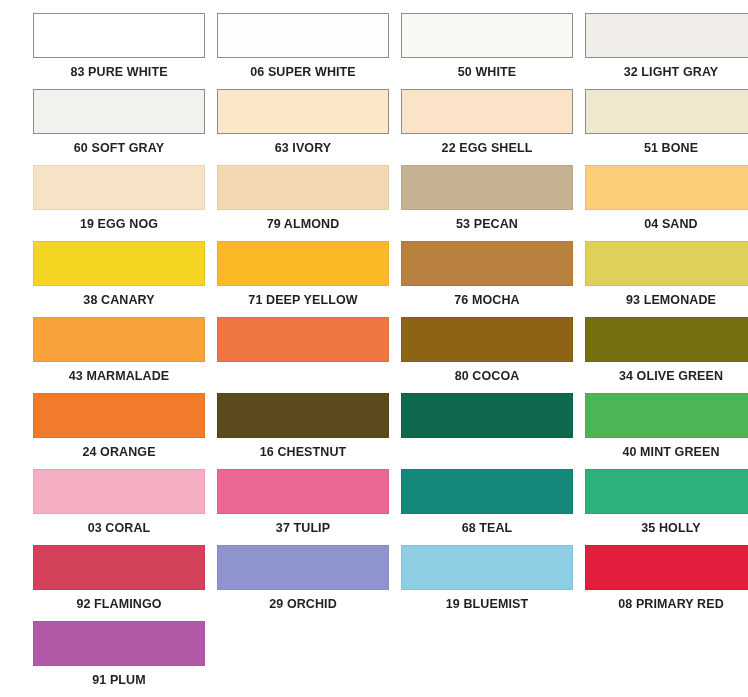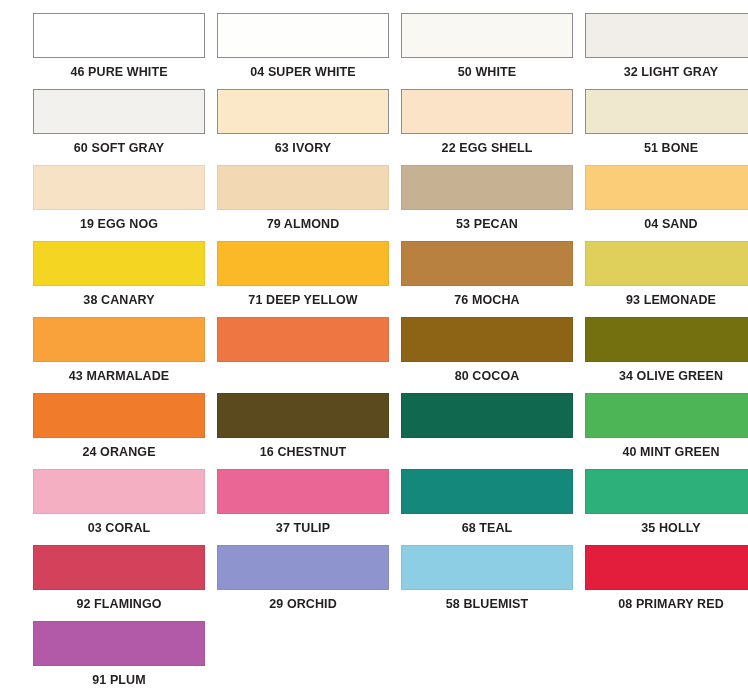--- a/index.html
+++ b/index.html
@@ -61,25 +61,25 @@
     white-space: nowrap;
   }
 </style>
 </head>
 <body>
 
 <div id="swatch-sheet">
   <div class="swatch-grid">
       <div class="swatch-cell">
         <div class="swatch-chip" style="background: rgb(255, 255, 255);"></div>
-        <span class="swatch-label">46 PURE WHITE</span>
+        <span class="swatch-label">83 PURE WHITE</span>
       </div>
       <div class="swatch-cell">
         <div class="swatch-chip" style="background: rgb(254, 254, 252);"></div>
-        <span class="swatch-label">04 SUPER WHITE</span>
+        <span class="swatch-label">06 SUPER WHITE</span>
       </div>
       <div class="swatch-cell">
         <div class="swatch-chip" style="background: rgb(250, 248, 242);"></div>
         <span class="swatch-label">50 WHITE</span>
       </div>
       <div class="swatch-cell">
         <div class="swatch-chip" style="background: rgb(241, 238, 233);"></div>
         <span class="swatch-label">32 LIGHT GRAY</span>
       </div>
       <div class="swatch-cell">
@@ -179,21 +179,21 @@
       <div class="swatch-cell">
         <div class="swatch-chip noborder" style="background: rgb(212, 65, 91);"></div>
         <span class="swatch-label">92 FLAMINGO</span>
       </div>
       <div class="swatch-cell">
         <div class="swatch-chip noborder" style="background: rgb(142, 149, 206);"></div>
         <span class="swatch-label">29 ORCHID</span>
       </div>
       <div class="swatch-cell">
         <div class="swatch-chip noborder" style="background: rgb(141, 206, 228);"></div>
-        <span class="swatch-label">58 BLUEMIST</span>
+        <span class="swatch-label">19 BLUEMIST</span>
       </div>
       <div class="swatch-cell">
         <div class="swatch-chip noborder" style="background: rgb(226, 30, 60);"></div>
         <span class="swatch-label">08 PRIMARY RED</span>
       </div>
       <div class="swatch-cell">
         <div class="swatch-chip noborder" style="background: rgb(178, 89, 167);"></div>
         <span class="swatch-label">91 PLUM</span>
       </div>
     </div>

